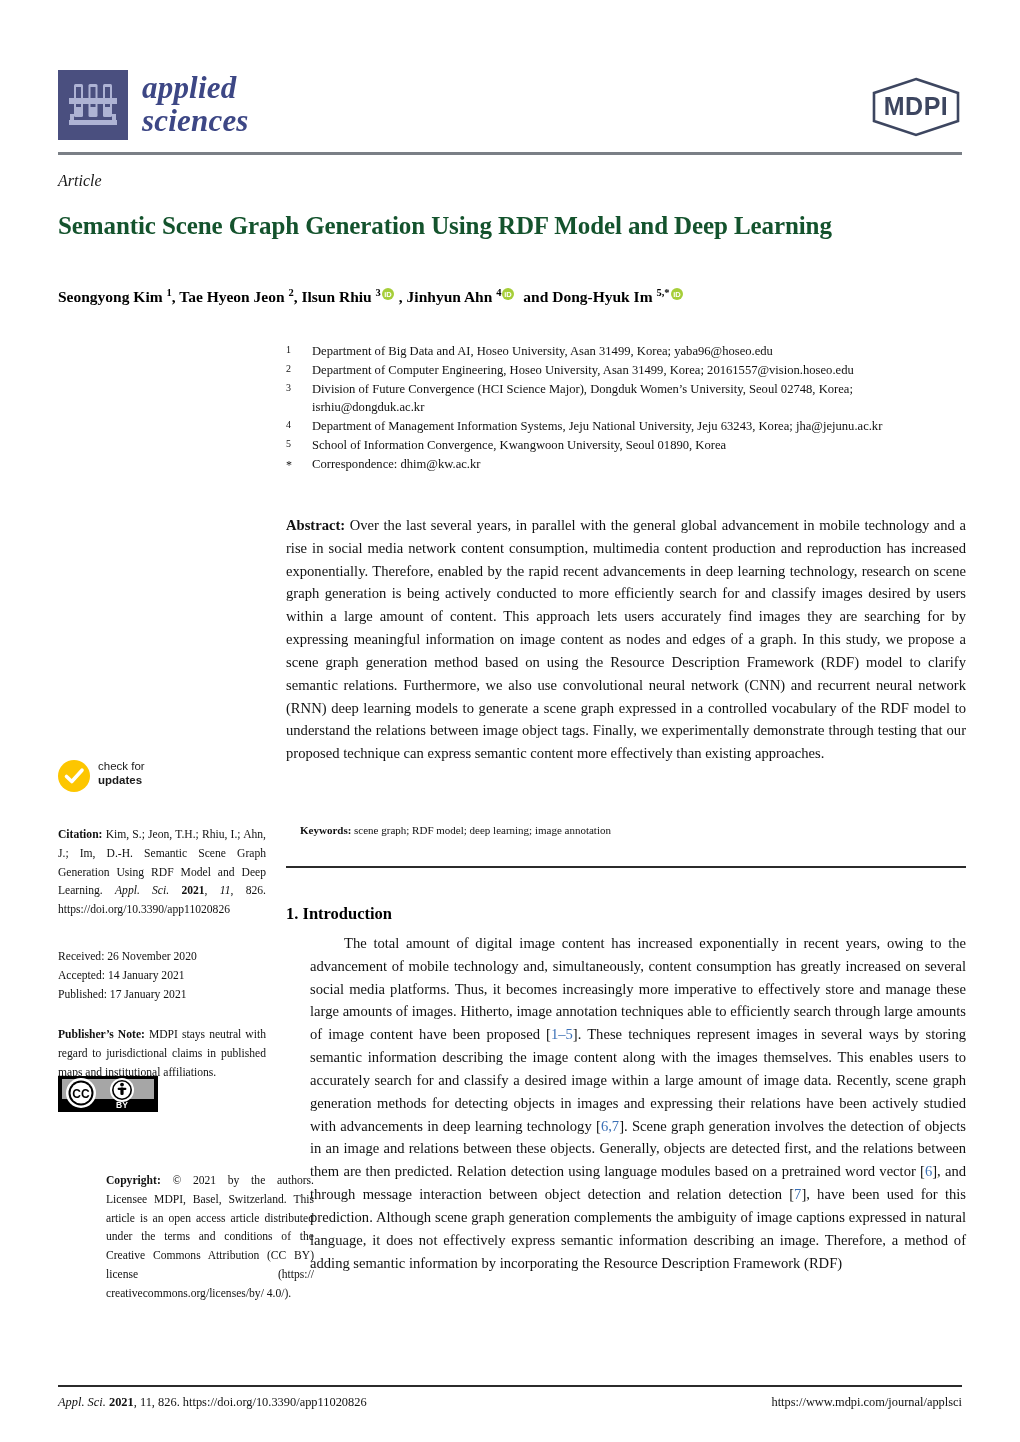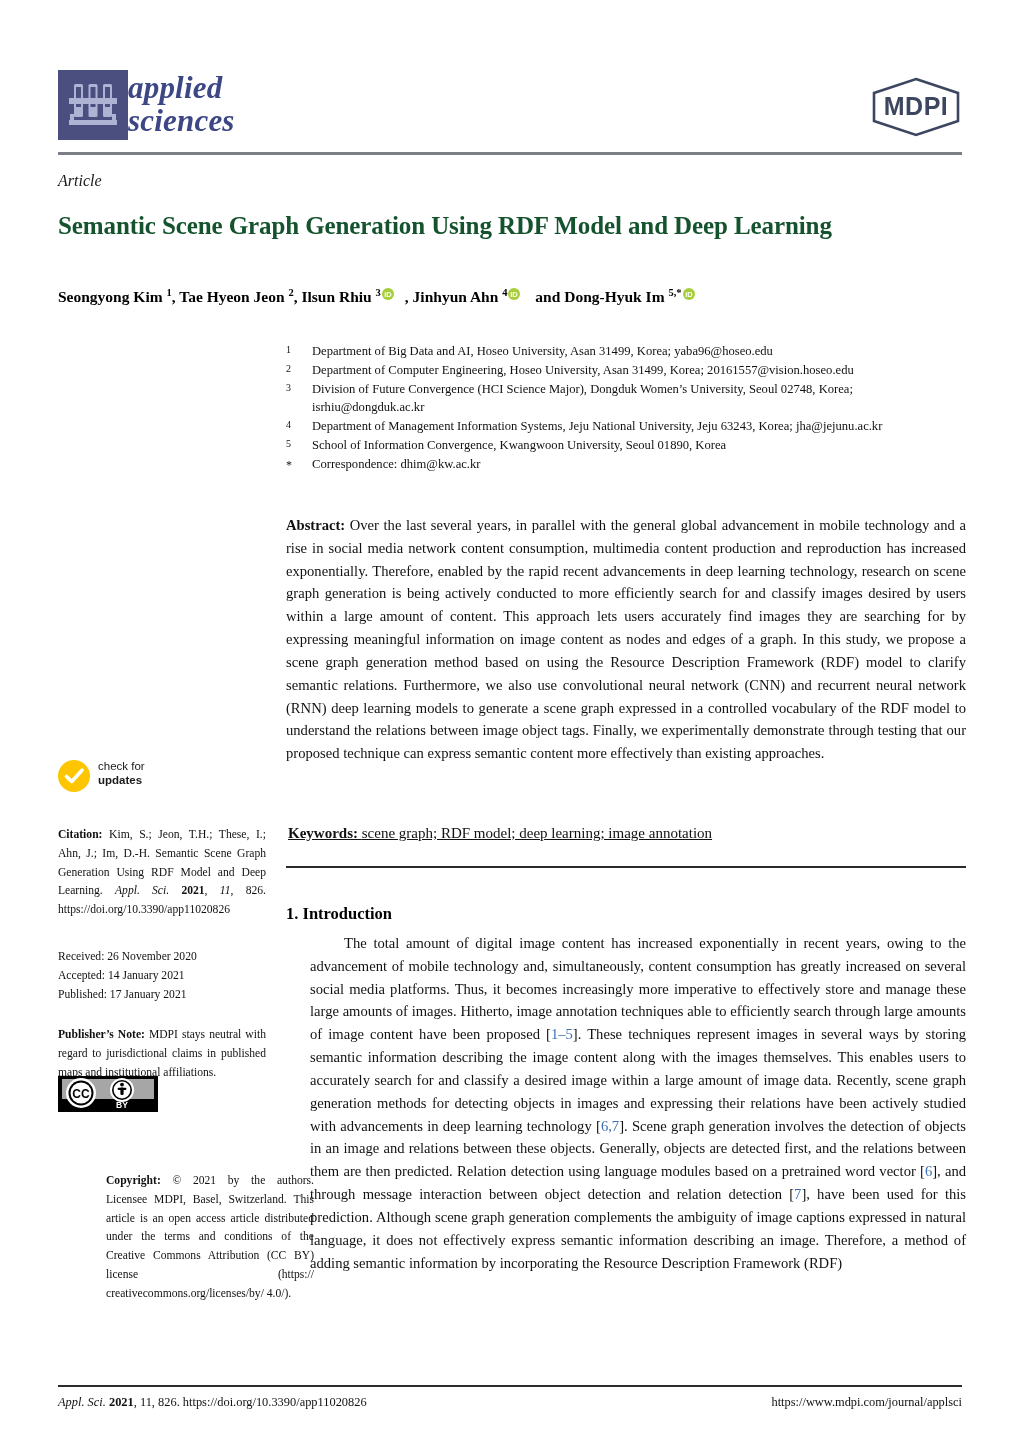--- a/index.html
+++ b/index.html
@@ -28,21 +28,21 @@
     left: 58px;
     top: 70px;
     width: 904px;
     height: 86px;
   }
   .logo-block {
     position: absolute;
     left: 0; top: 0;
     display: flex;
     align-items: center;
-    gap: 0;
+    gap: 14px;
   }
   .logo-mark {
     width: 70px; height: 70px;
     background: #4a4f7f;
     position: relative;
     flex: none;
   }
   .logo-mark svg { display: block; }
   .logo-words {
     font-family: "Liberation Serif", "DejaVu Serif", serif;
@@ -99,21 +99,21 @@
     font-size: 15.5px;
     line-height: 1.4;
     color: #000;
   }
   .authors sup { font-size: 10.5px; font-weight: 700; }
   .orcid {
     display: inline-block;
     width: 16px; height: 12px;
     vertical-align: 2px;
     margin-left: 1px;
-    margin-right: 7px;
+    margin-right: 1px;
   }
   .orcid svg { display: block; }
 
   
   .affiliations {
     position: absolute;
     left: 286px;
     top: 342px;
     width: 680px;
     font-size: 12.6px;
@@ -142,27 +142,26 @@
     width: 680px;
     font-size: 14.6px;
     line-height: 1.565;
     text-align: justify;
     color: #111;
   }
   .abstract b { font-weight: 700; }
 
   .keywords {
     position: absolute;
-    left: 288px;
+    left: 300px;
     top: 822px;
     width: 680px;
-    font-size: 15px;
+    font-size: 11px;
     line-height: 1.5;
     color: #111;
-    text-decoration: underline;
   }
   .keywords b { font-weight: 700; }
 
   .kw-rule {
     position: absolute;
     left: 286px;
     top: 866px;
     width: 680px;
     height: 2px;
     background: #2b2b2b;
@@ -400,21 +399,21 @@
       </svg>
     </div>
     <div class="cfu-text">
       <div class="l1">check for</div>
       <div class="l2">updates</div>
     </div>
   </div>
 
   <div class="citation">
     <b>Citation:</b>
-    <span>Kim, S.; Jeon, T.H.; These, I.; Ahn, J.; Im, D.-H. Semantic Scene Graph Generation Using RDF Model and Deep Learning.</span>
+    <span>Kim, S.; Jeon, T.H.; Rhiu, I.; Ahn, J.; Im, D.-H. Semantic Scene Graph Generation Using RDF Model and Deep Learning.</span>
     <i>Appl. Sci.</i>
     <b>2021</b><span>,</span>
     <i>11</i><span>,</span>
     <span>826</span><span>.</span>
     <span>https://doi.org/10.3390/app11020826</span>
   </div>
 
   <div class="dates">
     <div>Received: 26 November 2020</div>
     <div>Accepted: 14 January 2021</div>

